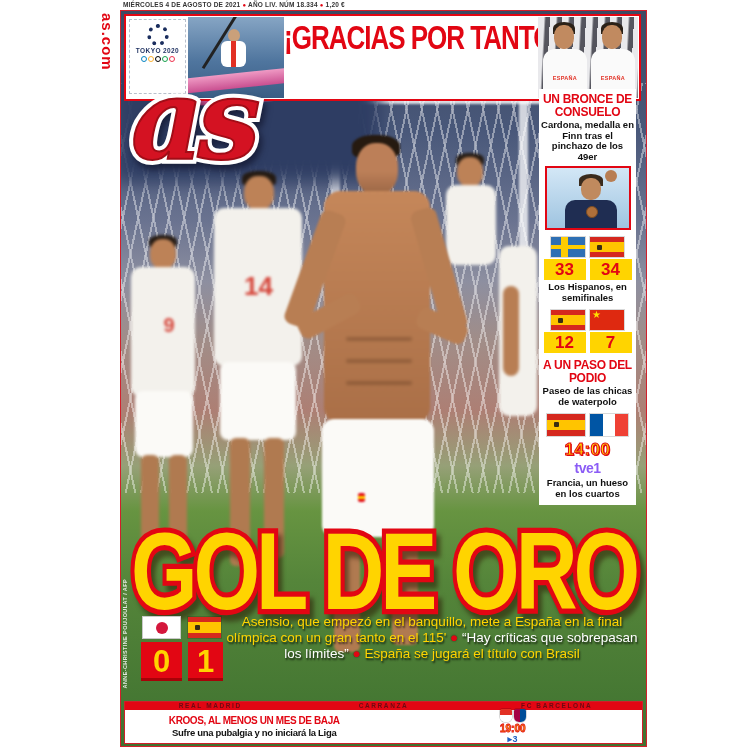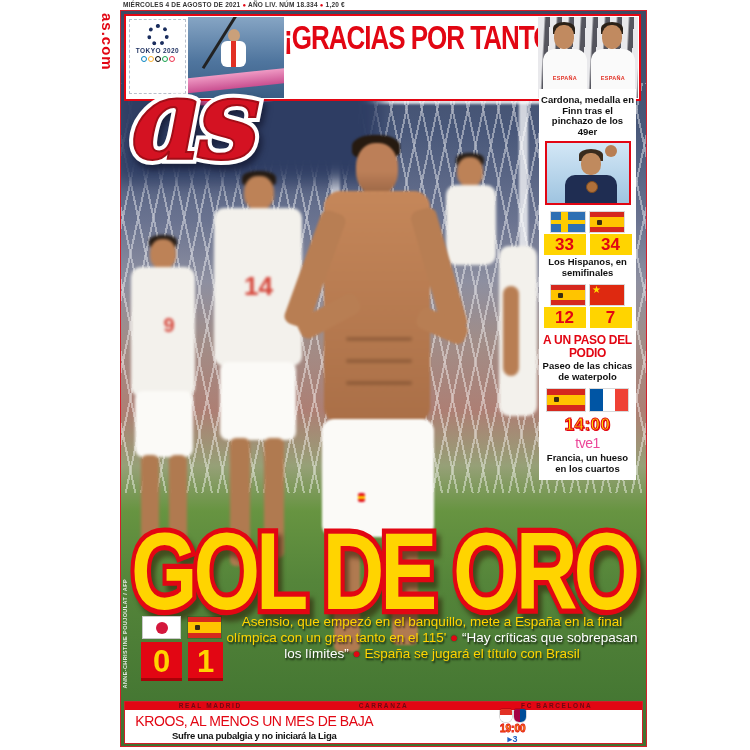--- a/index.html
+++ b/index.html
@@ -102,21 +102,21 @@
   .f-china{background:#de2910;position:relative;color:#ffde00;}
   .f-china:before{content:"★";position:absolute;left:2px;top:-1px;font-size:10px;}
   .f-france{background:linear-gradient(90deg,#0055a4 33%,#fff 33% 66%,#ef4135 66%);}
   .f-japan{background:#fff;position:relative;box-shadow:0 0 0 1px #c9c9c9;}
   .f-japan:before{content:"";position:absolute;left:50%;top:50%;width:12px;height:12px;margin:-6px 0 0 -6px;border-radius:50%;background:#d4173c;}
   .scorerow{display:flex;justify-content:center;gap:4px;margin-top:2px;}
   .scorebox{width:42px;height:21px;background:#ffd400;color:#e20613;font-size:17px;font-weight:900;
     line-height:21px;text-align:center;}
   .sb-time{margin-top:4px;font-size:17px;font-weight:900;color:#ffd400;-webkit-text-stroke:1px #e20613;
     text-shadow:1px 1px 0 #e20613;letter-spacing:.5px;}
-  .sb-channel{font-size:14px;font-weight:400;color:#ec4899;letter-spacing:-.5px;}
+  .sb-channel{font-size:14px;font-weight:700;color:#8b5cf6;letter-spacing:-.5px;}
   .mt5{margin-top:6px;}
 
   
   .goldeoro{left:0;right:0;top:498px;height:132px;text-align:center;}
   .goldeoro span{position:absolute;left:0;right:0;top:0;font-size:84px;font-weight:900;letter-spacing:-4px;
     transform:scale(1.02,1.3);transform-origin:top center;white-space:nowrap;}
   .goldeoro .back{color:#e20613;-webkit-text-stroke:8px #e20613;
     filter:drop-shadow(4px 5px 2px rgba(40,15,0,.5));}
   .goldeoro .front{color:#ffd400;}
 
@@ -136,21 +136,21 @@
   .credit{left:1px;top:568px;writing-mode:vertical-rl;transform:rotate(180deg);font-size:5.5px;
     color:rgba(255,255,255,.85);letter-spacing:.4px;font-weight:bold;}
 
   
   .strip{left:3px;right:3px;top:690px;height:43px;background:#fff;border:1px solid #cf1f2a;box-sizing:border-box;}
   .strip-bar{position:absolute;left:0;right:0;top:0;height:8px;background:#e20613;}
   .strip-tag{position:absolute;top:0;height:8px;line-height:8px;font-size:6.5px;font-weight:900;color:#6d0a12;
     letter-spacing:1.6px;text-align:center;width:33%;}
   .strip-body{position:absolute;left:0;right:0;top:8px;bottom:0;display:flex;align-items:center;}
   .sec{flex:1;display:flex;align-items:center;justify-content:center;gap:5px;text-align:center;}
-  .sec-title{color:#e20613;font-size:14px;font-weight:400;white-space:nowrap;letter-spacing:-.4px;}
+  .sec-title{color:#e20613;font-size:10px;font-weight:700;white-space:nowrap;letter-spacing:-.4px;}
   .sec-text{color:#111;font-size:9.5px;font-weight:bold;white-space:nowrap;letter-spacing:-.3px;margin-top:1px;}
   .media{width:38px;flex:none;}
   .crests{display:flex;justify-content:center;gap:2px;}
   .crest{width:12px;height:13px;border-radius:2px 2px 5px 5px;box-shadow:0 0 0 .5px rgba(0,0,0,.3);}
   .c-cadiz{background:linear-gradient(135deg,#ffd400 55%,#1d5fc2 55%);}
   .c-atletico{background:repeating-linear-gradient(90deg,#e23024 0 3px,#fff 3px 6px);}
   .c-salzburg{background:linear-gradient(180deg,#e23024 45%,#fff 45%);}
   .c-barcelona{background:linear-gradient(90deg,#a50044 50%,#004d98 50%);}
   .media-time{font-size:10px;font-weight:900;color:#ffd400;-webkit-text-stroke:.8px #e20613;margin-top:1px;}
   .media-ch{font-size:9px;font-weight:900;color:#e20613;font-style:italic;letter-spacing:.5px;}
@@ -264,20 +264,21 @@
         </div>
       </div>
     </div>
 
     <div class="abs aslogo">
       <span class="back">as</span>
       <span class="front">as</span>
     </div>
 
     <div class="abs sidebar">
+      <div class="sb-title">UN BRONCE DE CONSUELO</div>
       <div class="sb-text">Cardona, medalla en Finn tras el pinchazo de los 49er</div>
       <div class="sb-photo">
         <div class="cd-fist"></div>
           <div class="cd-hair"></div>
           <div class="cd-head"></div>
           <div class="cd-body"></div>
           <div class="cd-medal"></div>
       </div>
       <div class="flagrow">
         <div class="flag f-sweden"></div>

